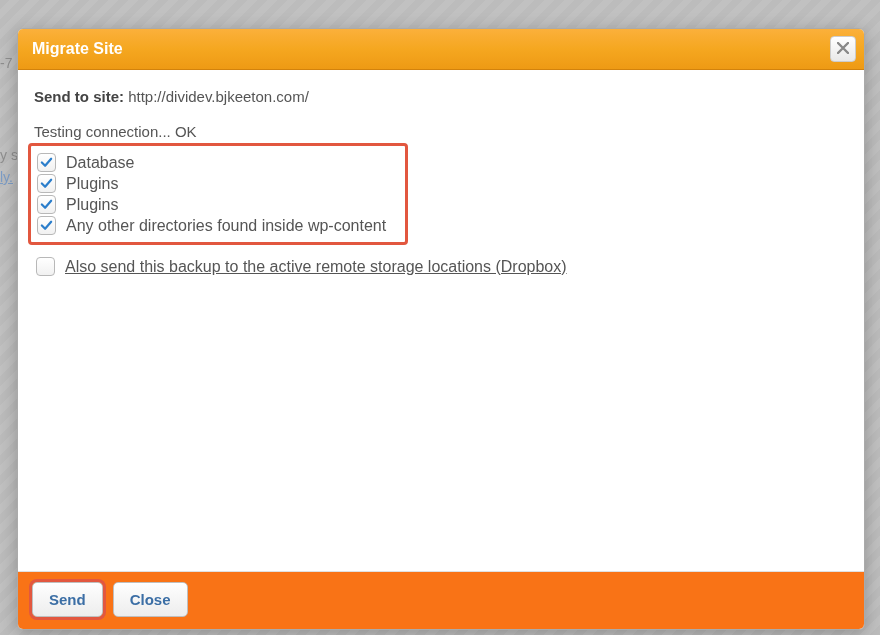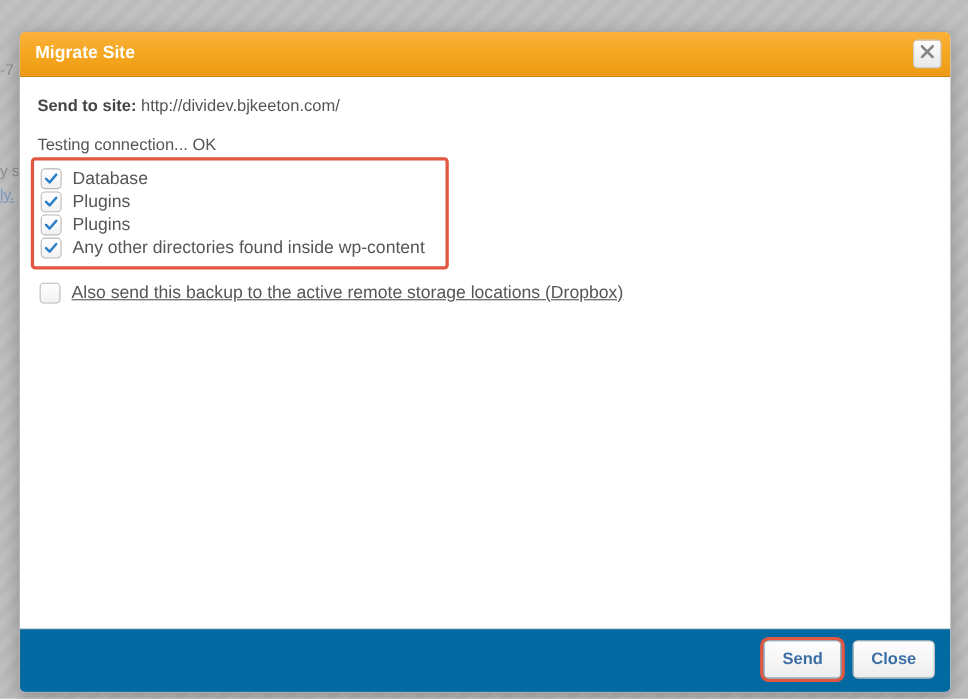--- a/index.html
+++ b/index.html
@@ -146,23 +146,23 @@
     flex: 0 0 17px;
     cursor: pointer;
   }
   .chk.checked svg { display: block; }
   .chk svg { display: none; width: 13px; height: 13px; }
 
   .footer {
     border-top: 1px solid #e0e0e0;
     padding: 10px 14px 12px 14px;
     display: flex;
-    justify-content: flex-end;
+    justify-content: flex-start;
     gap: 10px;
-    background: #0369a1;
+    background: #f97316;
   }
 
   .btn {
     min-width: 62px;
     padding: 8px 16px;
     border: 1px solid #bfbfbf;
     border-radius: 5px;
     background: linear-gradient(to bottom, #fefefe, #ededed);
     color: #3b6ea5;
     font-weight: 600;

